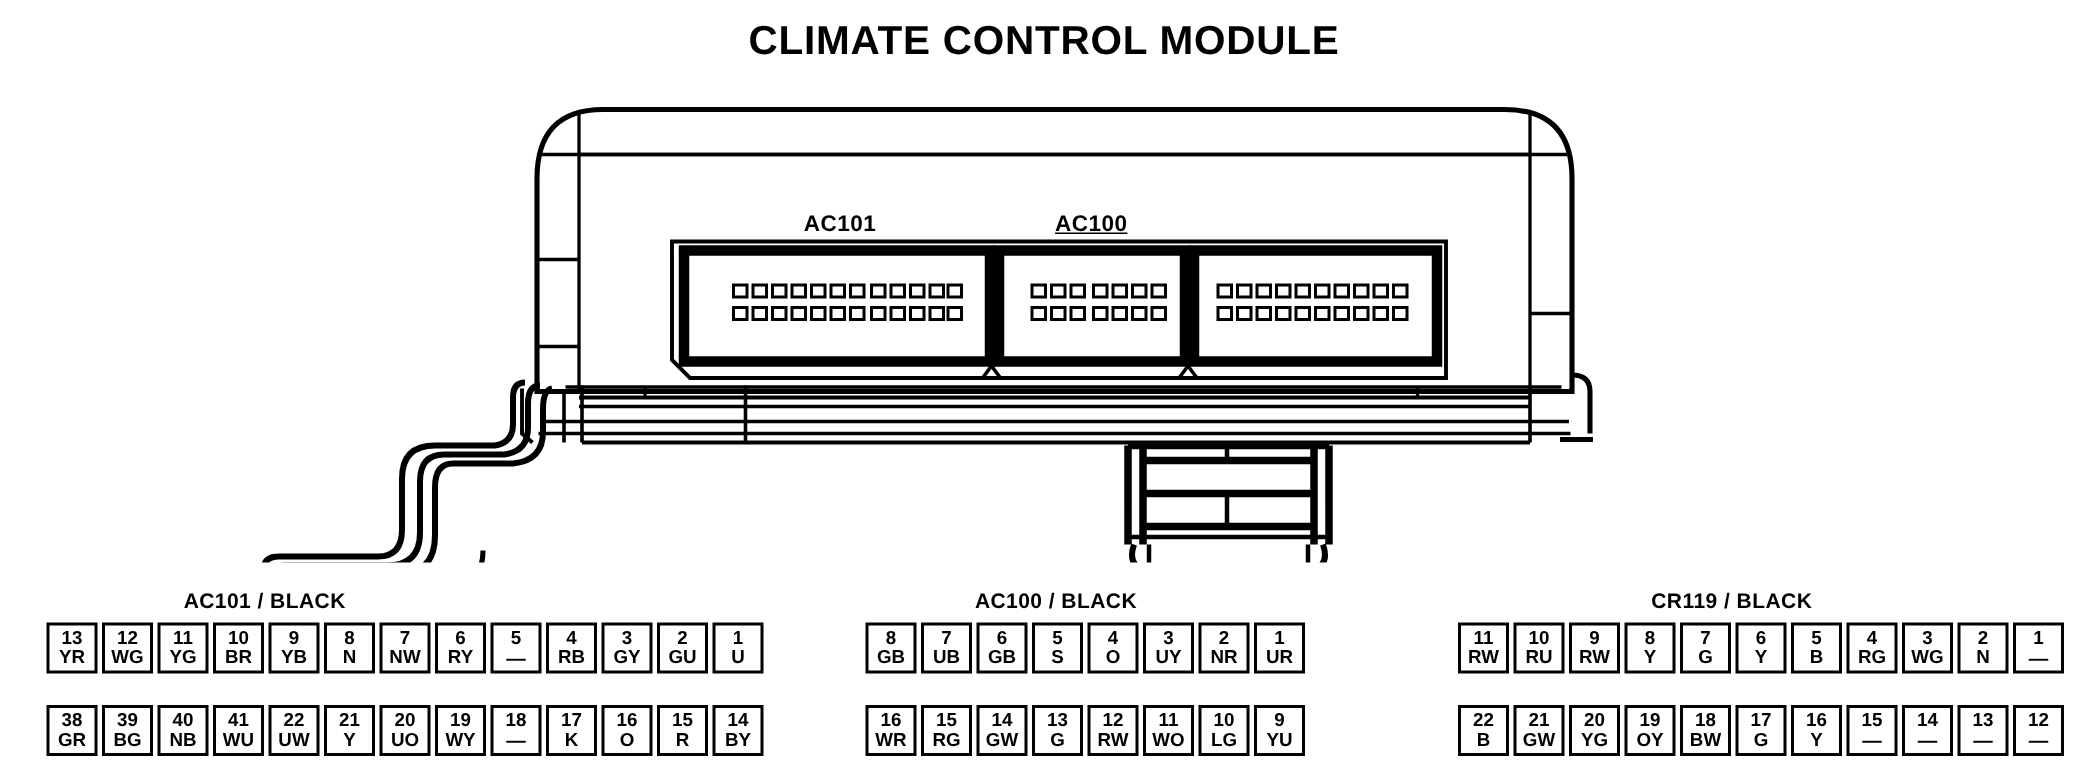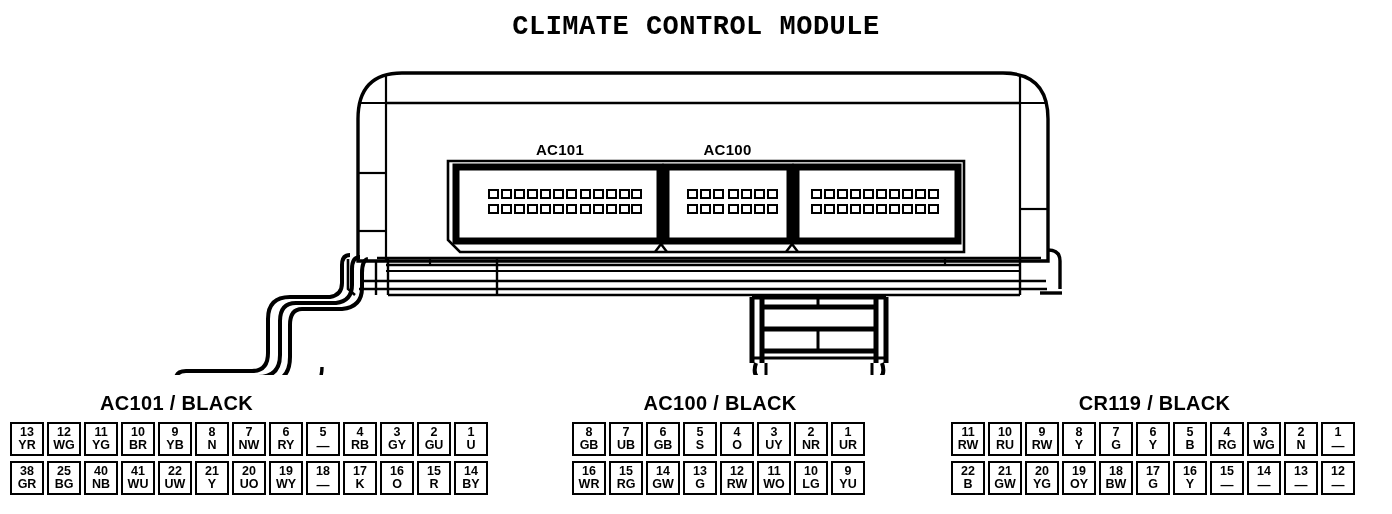--- a/index.html
+++ b/index.html
@@ -1,51 +1,51 @@
 <!DOCTYPE html>
 <html><head>
 <meta charset="utf-8">
 <style>
   html,body{margin:0;padding:0;background:#ffffff;}
   body{width:1392px;height:514px;position:relative;font-family:"Liberation Sans",sans-serif;color:#000;overflow:hidden;}
 
   #title{
     position:absolute;left:0;top:12px;width:1392px;text-align:center;
-    font-size:27px;font-weight:bold;letter-spacing:.5px;font-family:Liberation Mono, monospace;
+    font-size:27px;font-weight:bold;letter-spacing:.5px;
   }
 
   #drawing{position:absolute;left:0;top:45px;width:1392px;height:330px;}
 
   .conn-label{
     position:absolute;font-size:15px;font-weight:bold;text-align:center;letter-spacing:.3px;
   }
   #lbl-ac101{left:460px;top:96px;width:200px;}
-  #lbl-ac100{left:655px;top:96px;width:145px;}
+  #lbl-ac100{left:655px;top:96px;width:145px;text-decoration:underline;}
   #lbl-cr119{left:793px;top:96px;width:175px;}
 
   
   .table-block{position:absolute;top:392px;}
   .tbl-title{
-    font-size:20px;font-weight:bold;text-align:center;letter-spacing:.3px;
+    font-size:14px;font-weight:bold;text-align:center;letter-spacing:.3px;
     margin-bottom:7px;
   }
-  .pin-grid{display:flex;flex-direction:column;gap:5px;}
+  .pin-grid{display:flex;flex-direction:column;gap:21px;margin-left:21px;}
   .pin-row{display:flex;gap:3px;}
   .pin-cell{
     width:34px;height:34px;border:2.4px solid #000;background:#fff;
     display:flex;flex-direction:column;align-items:center;justify-content:center;
     line-height:1.02;box-sizing:border-box;
   }
   .pin-num{font-size:12.5px;font-weight:bold;}
   .pin-wire{font-size:12.5px;font-weight:bold;}
   .pin-cell.blank-wire .pin-wire{font-size:13px;}
 
   #tbl-ac101{left:10px;}
   #tbl-ac101 .tbl-title{width:333px;}
-  #tbl-ac100{left:572px;}
+  #tbl-ac100{left:556px;}
   #tbl-ac100 .tbl-title{width:296px;}
   #tbl-cr119{left:951px;}
   #tbl-cr119 .tbl-title{width:407px;text-align:center;}
 </style>
 </head>
 <body>
 
 <div id="title">CLIMATE CONTROL MODULE</div>
 
 <div id="drawing">
@@ -252,21 +252,21 @@
           <div class="pin-num">1</div>
           <div class="pin-wire">U</div>
         </div>
       </div>
       <div class="pin-row">
         <div class="pin-cell">
           <div class="pin-num">38</div>
           <div class="pin-wire">GR</div>
         </div>
         <div class="pin-cell">
-          <div class="pin-num">25</div>
+          <div class="pin-num">39</div>
           <div class="pin-wire">BG</div>
         </div>
         <div class="pin-cell">
           <div class="pin-num">40</div>
           <div class="pin-wire">NB</div>
         </div>
         <div class="pin-cell">
           <div class="pin-num">41</div>
           <div class="pin-wire">WU</div>
         </div>

